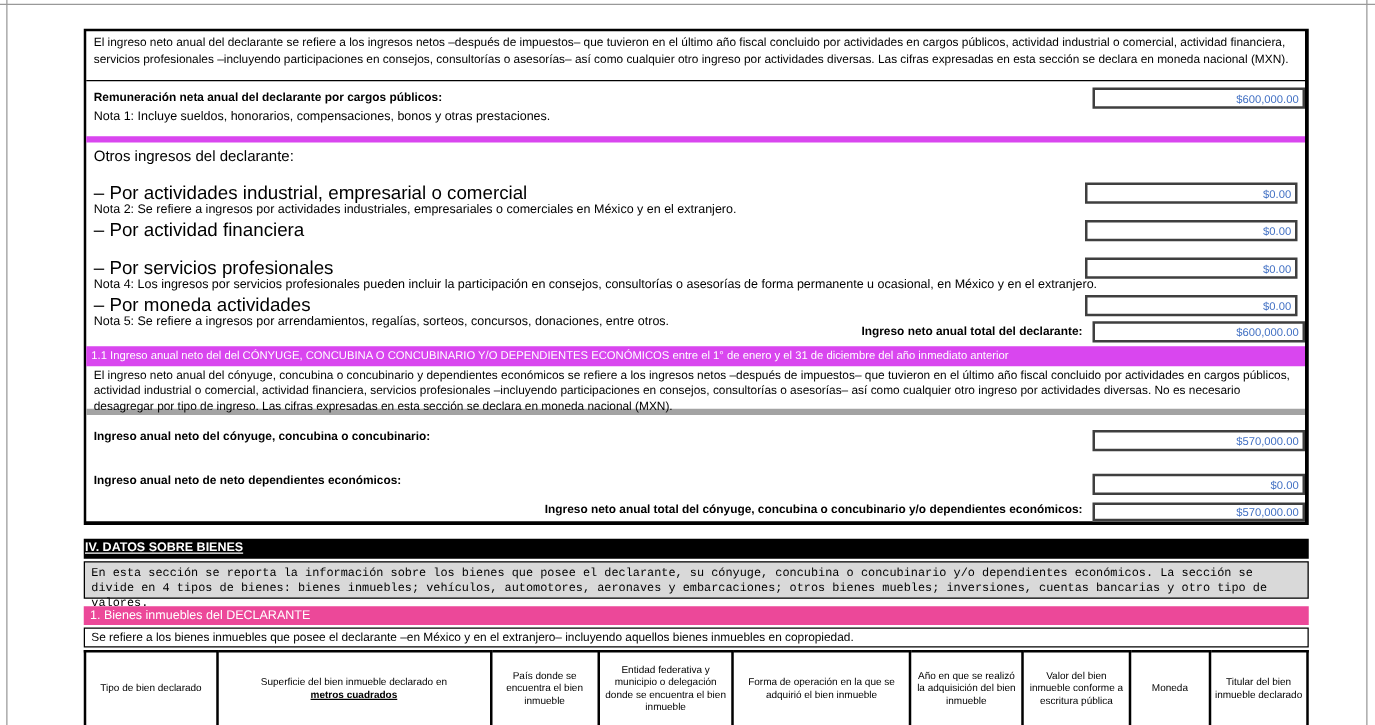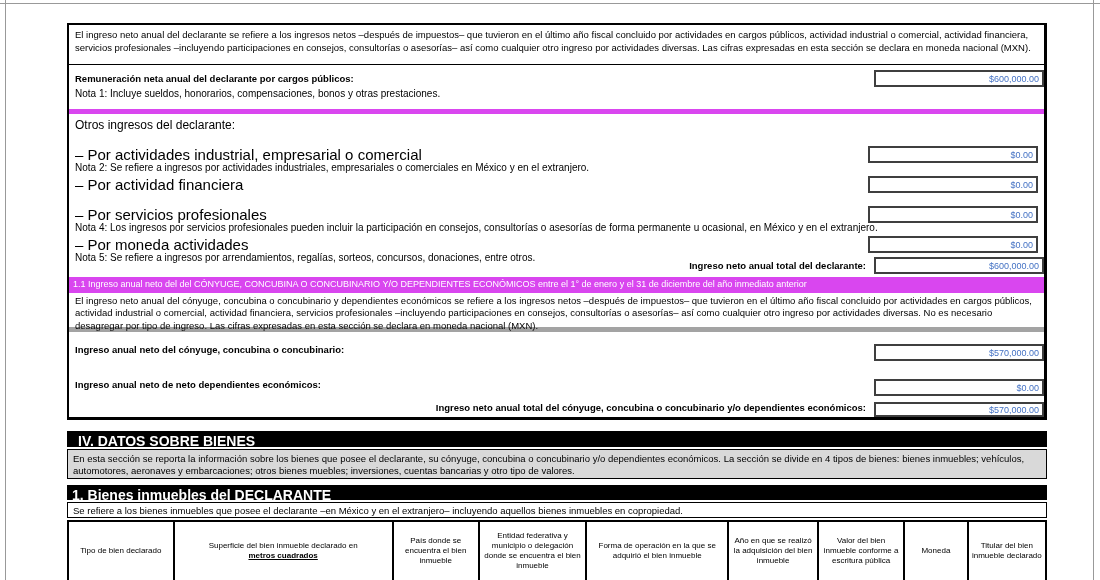--- a/index.html
+++ b/index.html
@@ -66,23 +66,23 @@
     position:static;flex:0 0 170px;
     width:170px;height:17px;
     border:2px solid #3f3f3f;background:#fff;
     color:#4472c4;font-size:9px;text-align:right;
     padding:2px 3px 0 2px;overflow:hidden;white-space:nowrap;
   }
   .row-sptotal .valbox-inline{height:15px;padding-top:1px;}
 
   
   .assets{margin-top:11px;}
-  .hdr-black{background:#000;color:#fff;font-weight:bold;font-size:14px;height:16px;padding:2px 11px;white-space:nowrap;overflow:hidden;}
-  .assets-intro{margin-top:2px;background:#d9d9d9;border:1px solid #000;height:30px;padding:3px 5px;font-size:9.5px;line-height:1.25;}
-  .hdr-gray{margin-top:6px;background:#000000;color:#fff;font-weight:bold;font-size:14px;height:15px;padding:2px 5px;white-space:nowrap;overflow:hidden;}
+  .hdr-black{background:#000;color:#fff;font-weight:bold;font-size:10px;height:16px;padding:2px 1px;white-space:nowrap;overflow:hidden;text-decoration:underline;}
+  .assets-intro{margin-top:2px;background:#d9d9d9;border:1px solid #000;height:30px;padding:3px 5px;font-size:9.5px;line-height:1.25;font-family:Liberation Mono, monospace;}
+  .hdr-gray{margin-top:6px;background:#ec4899;color:#fff;font-weight:normal;font-size:10px;height:15px;padding:2px 5px;white-space:nowrap;overflow:hidden;}
   .assets-desc{margin-top:2px;border:1px solid #000;height:16px;padding:2px 5px;font-size:9.5px;white-space:nowrap;overflow:hidden;}
   table.assets-table{margin-top:2px;width:100%;border-collapse:collapse;table-layout:fixed;}
   table.assets-table th{
     border:2px solid #000;
     font-weight:normal;font-size:8px;line-height:1.25;
     text-align:center;vertical-align:middle;
     height:60px;padding:2px 3px;background:#fff;
   }
   table.assets-table th b{display:block;font-weight:bold;text-decoration:underline;}
 </style>

